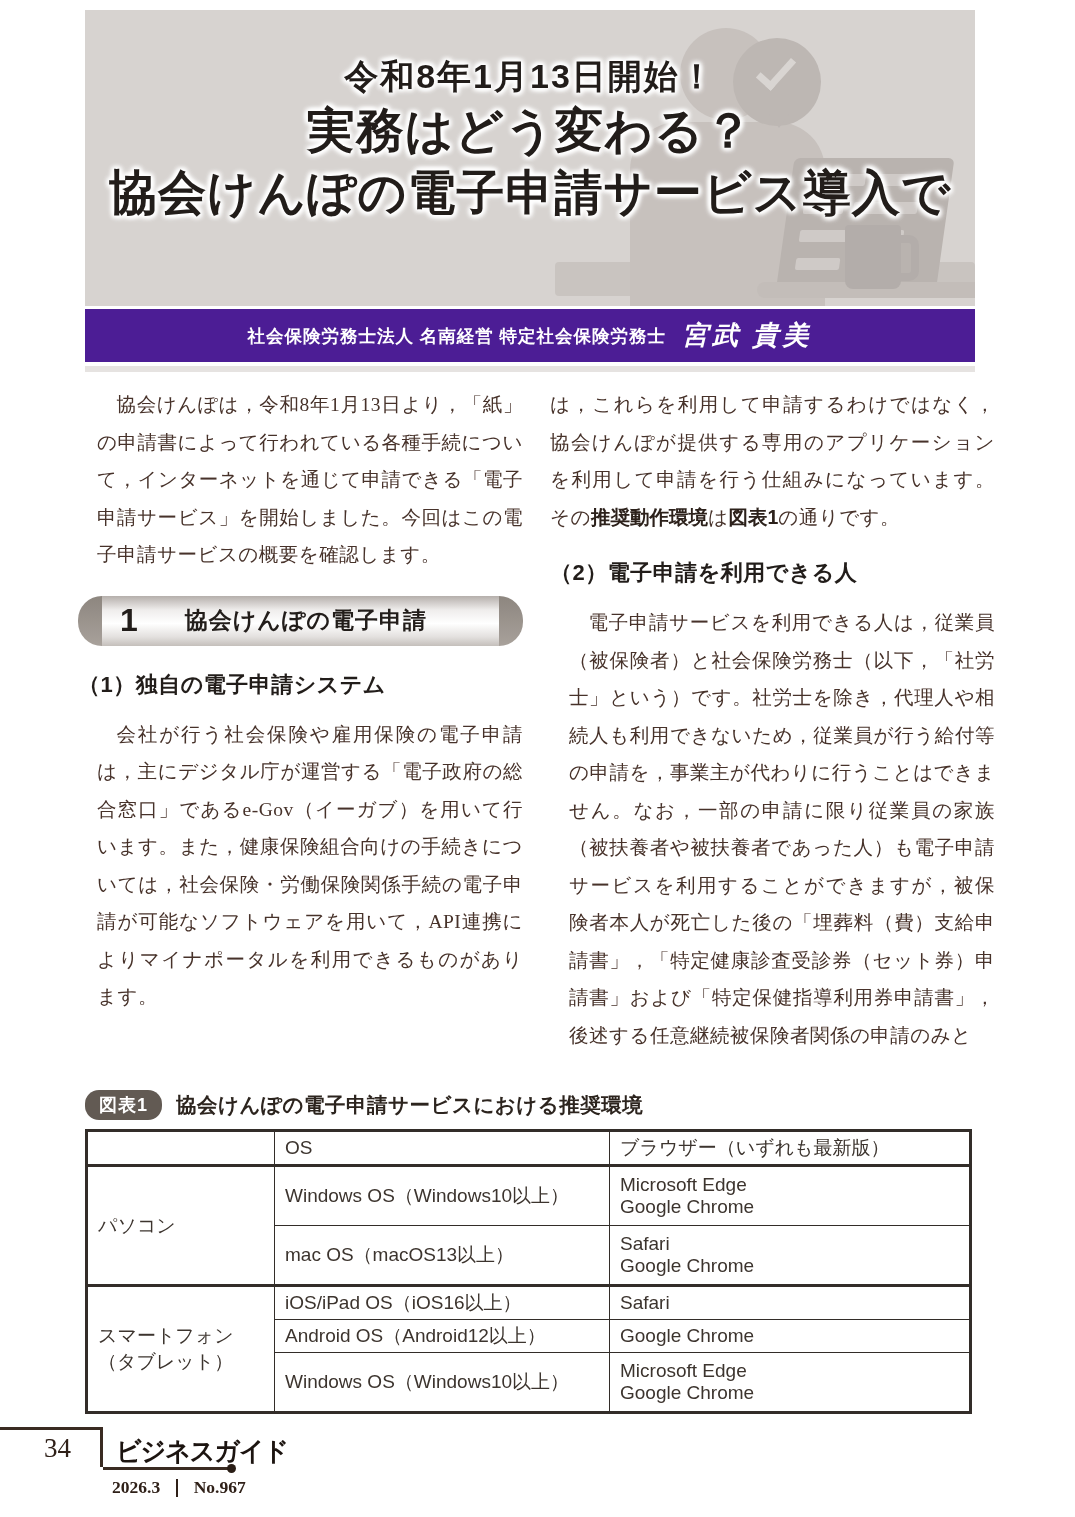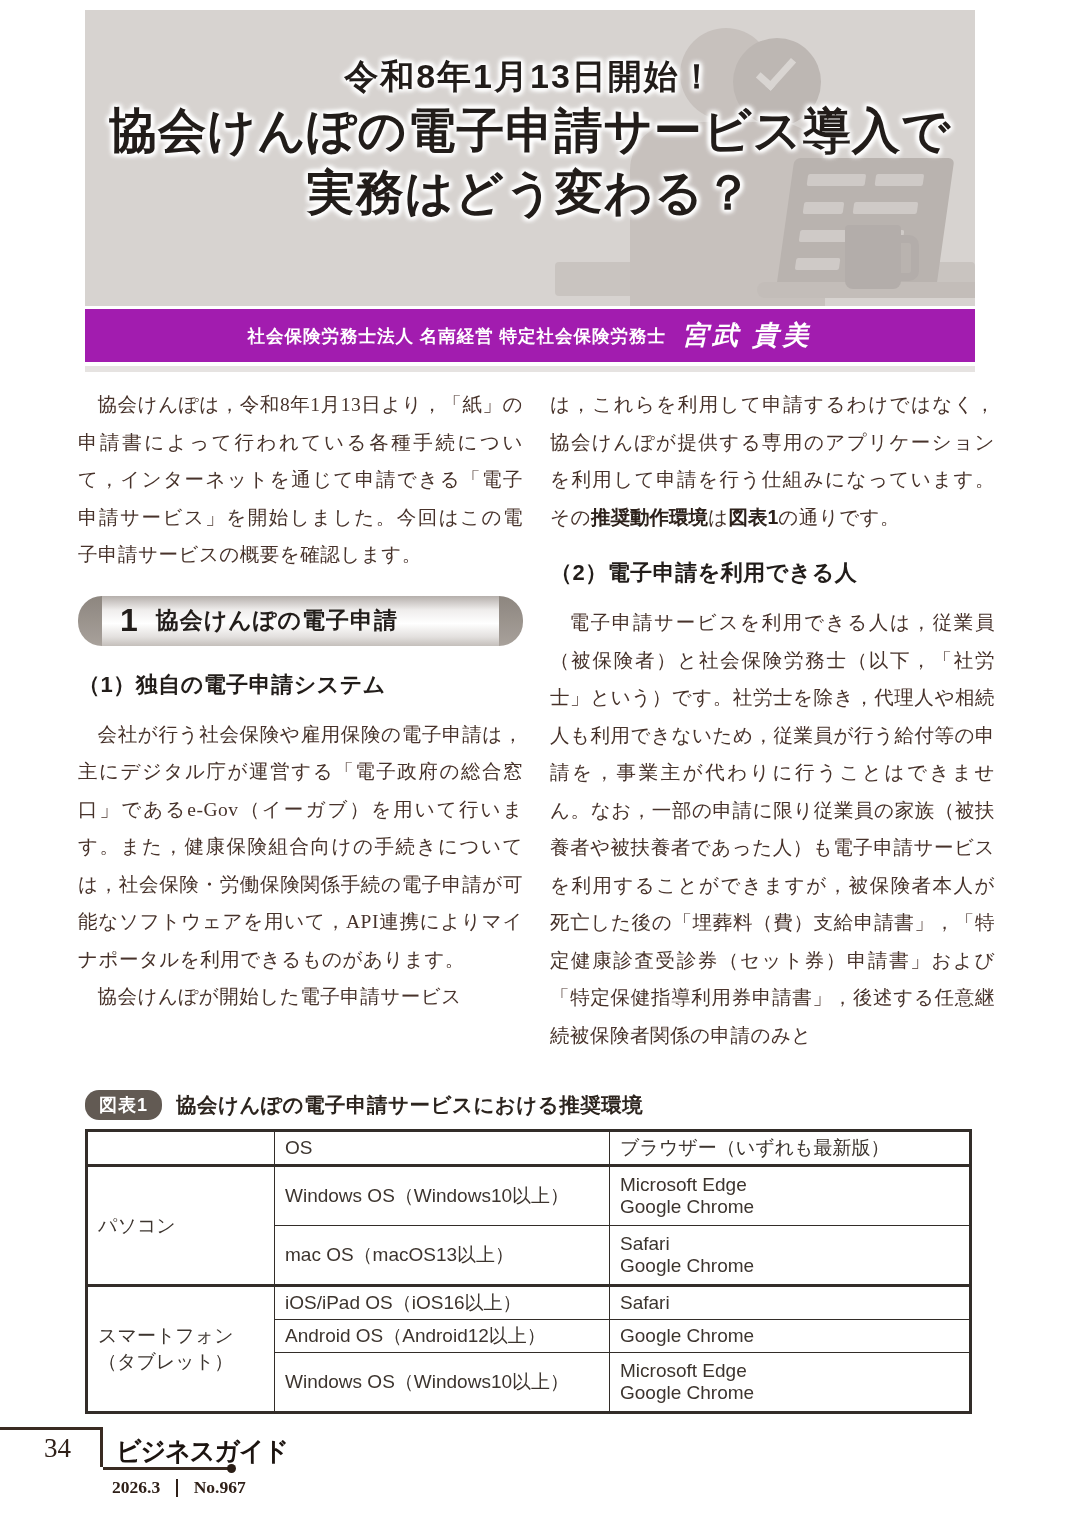--- a/index.html
+++ b/index.html
@@ -28,44 +28,44 @@
   .art-desk { position:absolute; left:470px; top:252px; width:420px; height:34px; background:#c9c4c0; border-radius:4px; }
 
   .header-titles { position:absolute; left:0; top:44px; width:890px; text-align:center;
     font-family:Liberation Sans, sans-serif; font-weight:bold; color:#221d1a;
     text-shadow:0 0 3px #fff,0 0 5px #fff,0 0 7px #fff,0 0 9px #fff,2px 2px 4px #fff,-2px -2px 4px #fff,2px -2px 4px #fff,-2px 2px 4px #fff; }
   .header-subtitle { font-size:34px; letter-spacing:2px; }
   .header-title-line { font-size:48px; letter-spacing:1px; line-height:62px; }
 
   .byline-bar {
     position:absolute; left:85px; top:309px; width:890px; height:53px;
-    background:#a21caf; display:flex; align-items:center; justify-content:center; gap:16px;
+    background:#4c1d95; display:flex; align-items:center; justify-content:center; gap:16px;
   }
   .byline-shadow { position:absolute; left:85px; top:366px; width:890px; height:6px; background:#e6e3e1; }
   .byline-org { font-family:"Liberation Sans","DejaVu Sans",sans-serif; font-size:17.5px; font-weight:bold; color:#ffffff; letter-spacing:1px; }
   .byline-name { font-family:"Liberation Serif","DejaVu Serif",serif; font-size:26px; font-weight:bold; color:#ffffff; letter-spacing:4px;font-style:italic; }
 
   
   .columns { position:absolute; left:78px; top:386px; width:917px; height:700px; display:flex; gap:27px; }
   .col { width:445px; }
   p.body-text {
     font-size:19.5px; line-height:37.5px; text-align:justify; text-justify:inter-character;
     color:#47322a; letter-spacing:0.5px;
   }
-  p.indent { text-indent:1em; }
+  p.indent { text-indent:1em;margin-left:19px; }
   .bold-gothic { font-family:"Liberation Sans","DejaVu Sans",sans-serif; font-weight:bold; color:#2c211b; letter-spacing:0; }
 
   .section-pill { display:flex; align-items:stretch; height:50px; margin:22px 0 24px 0; }
   .pill-cap { width:24px; background:#9a938e; }
   .pill-cap.left { border-radius:999px 0 0 999px; background:linear-gradient(180deg,#8d867f,#a8a19b); }
   .pill-cap.right { border-radius:0 999px 999px 0; background:linear-gradient(180deg,#8d867f,#a8a19b); }
   .pill-bar { flex:1; display:flex; align-items:center; gap:18px; padding-left:18px;
     background:linear-gradient(180deg,#b5afab 0%,#efedec 28%,#ffffff 55%,#e3e0de 82%,#c4bfbb 100%); }
   .pill-number { font-family:"Liberation Sans","DejaVu Sans",sans-serif; font-weight:bold; font-size:32px; color:#221d1a; }
-  .pill-title { font-family:"Liberation Sans","DejaVu Sans",sans-serif; font-weight:bold; font-size:23px; color:#221d1a; letter-spacing:1px; }
+  .pill-title { font-family:"Liberation Sans","DejaVu Sans",sans-serif; font-weight:bold; font-size:23px; color:#221d1a; letter-spacing:1px;margin-left:29px; }
 
   h3.sub-heading {
     font-family:"Liberation Sans","DejaVu Sans",sans-serif; font-weight:bold;
     font-size:22px; color:#221d1a; margin:14px 0 16px 0; letter-spacing:0.5px;
   }
   .col-right h3.sub-heading { margin-top:22px; }
 
   
   .figure-block { position:absolute; left:85px; top:1090px; width:887px; }
   .figure-caption { display:flex; align-items:center; gap:14px; margin-bottom:9px; }
@@ -112,22 +112,22 @@
     <div class="art-doc-line" style="left:84px;top:72px;width:36px;"></div>
     <div class="art-doc-line" style="left:16px;top:100px;width:44px;"></div>
   </div>
   <div class="art-laptop-base"></div>
   <div class="art-mug"></div>
   <div class="art-bubble">
     <div class="art-check"></div>
   </div>
   <div class="header-titles">
     <div class="header-subtitle">令和8年1月13日開始！</div>
+    <div class="header-title-line">実務はどう変わる？</div>
     <div class="header-title-line">協会けんぽの電子申請サービス導入で</div>
-    <div class="header-title-line">実務はどう変わる？</div>
   </div>
 </div>
 
 <div class="byline-bar">
   <span class="byline-org">社会保険労務士法人 名南経営 特定社会保険労務士</span>
   <span class="byline-name">宮武 貴美</span>
 </div>
 <div class="byline-shadow"></div>
 
 <div class="columns">
@@ -140,21 +140,20 @@
       <div class="pill-bar">
         <span class="pill-number">1</span>
         <span class="pill-title">協会けんぽの電子申請</span>
       </div>
       <div class="pill-cap right"></div>
     </div>
 
     <h3 class="sub-heading">（1）独自の電子申請システム</h3>
 
     <p class="body-text indent">会社が行う社会保険や雇用保険の電子申請は，主にデジタル庁が運営する「電子政府の総合窓口」であるe-Gov（イーガブ）を用いて行います。また，健康保険組合向けの手続きについては，社会保険・労働保険関係手続の電子申請が可能なソフトウェアを用いて，API連携によりマイナポータルを利用できるものがあります。</p>
-    <p class="body-text indent">協会けんぽが開始した電子申請サービス</p>
   </div>
 
   <div class="col col-right">
     <p class="body-text"><span>は，これらを利用して申請するわけではなく，協会けんぽが提供する専用のアプリケーションを利用して申請を行う仕組みになっています。その</span><span class="bold-gothic">推奨動作環境</span><span>は</span><span class="bold-gothic">図表1</span><span>の通りです。</span></p>
 
     <h3 class="sub-heading">（2）電子申請を利用できる人</h3>
 
     <p class="body-text indent">電子申請サービスを利用できる人は，従業員（被保険者）と社会保険労務士（以下，「社労士」という）です。社労士を除き，代理人や相続人も利用できないため，従業員が行う給付等の申請を，事業主が代わりに行うことはできません。なお，一部の申請に限り従業員の家族（被扶養者や被扶養者であった人）も電子申請サービスを利用することができますが，被保険者本人が死亡した後の「埋葬料（費）支給申請書」，「特定健康診査受診券（セット券）申請書」および「特定保健指導利用券申請書」，後述する任意継続被保険者関係の申請のみと</p>
   </div>
 </div>

